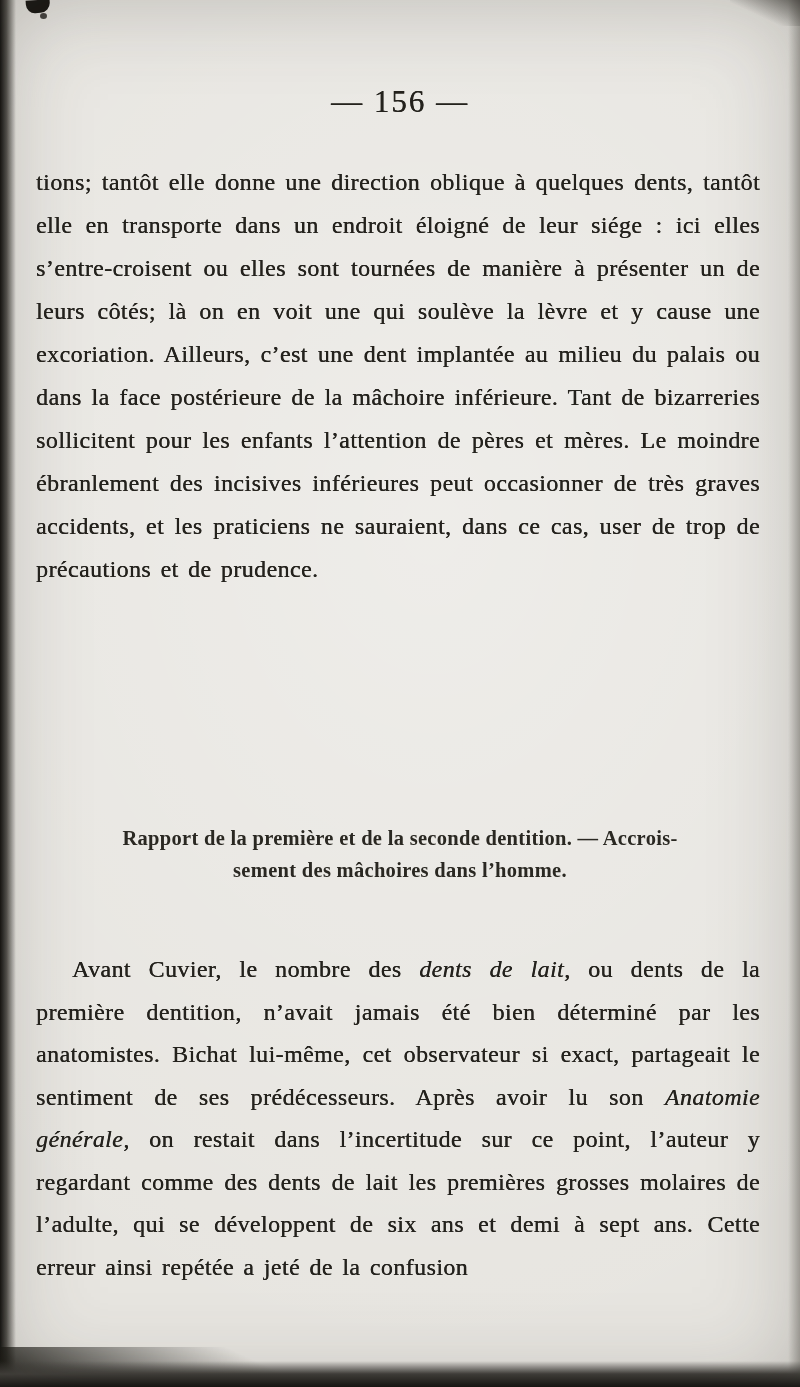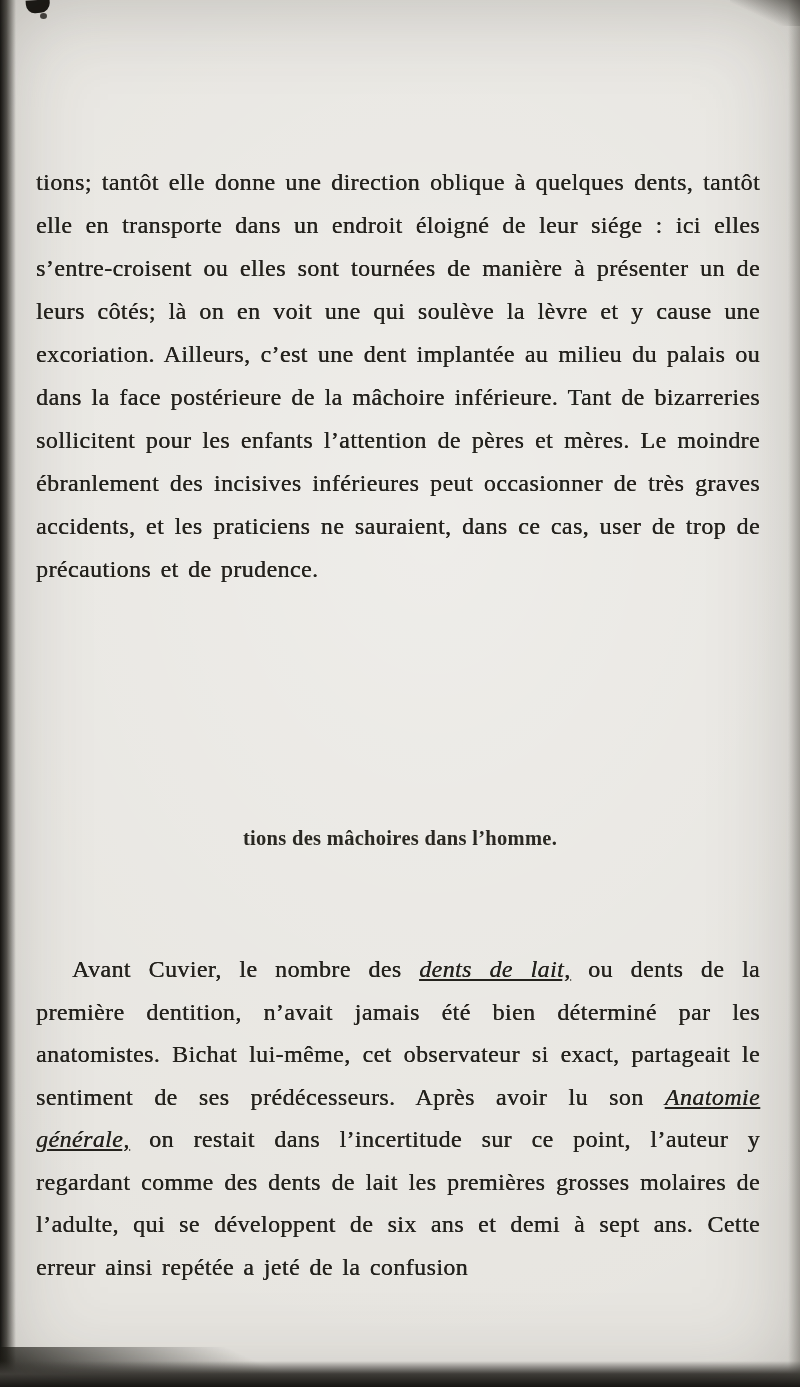--- a/index.html
+++ b/index.html
@@ -85,32 +85,34 @@
     transform: translateX(-50%);
     width: 710px;
     text-align: center;
     font-size: 20.5px;
     line-height: 32px;
     font-weight: 700;
     letter-spacing: 0.3px;
     color: #2a2822;
   }
 
-  .it { font-style: italic; text-decoration: underline; }
+  .it { font-style: italic; }
 </style>
 </head>
 <body>
 
 <div class="page">
 
+  <div class="page-number">— 156 —</div>
 
   <p class="body-text para-1">tions; tantôt elle donne une direction oblique à quelques dents, tantôt elle en transporte dans un endroit éloigné de leur siége : ici elles s’entre-croisent ou elles sont tournées de manière à présenter un de leurs côtés; là on en voit une qui soulève la lèvre et y cause une excoriation. Ailleurs, c’est une dent implantée au milieu du palais ou dans la face postérieure de la mâchoire inférieure. Tant de bizarreries sollicitent pour les enfants l’attention de pères et mères. Le moindre ébranlement des incisives inférieures peut occasionner de très graves accidents, et les praticiens ne sauraient, dans ce cas, user de trop de précautions et de prudence.</p>
 
   <div class="section-heading">
-    <div>tions des mâchoires dans l’homme.</div>
+    <div>Rapport de la première et de la seconde dentition. — Accrois-</div>
+    <div>sement des mâchoires dans l’homme.</div>
   </div>
 
   <p class="body-text para-2"><span>Avant Cuvier, le nombre des </span><span class="it">dents de lait,</span><span> ou dents de la première dentition, n’avait jamais été bien déterminé par les anatomistes. Bichat lui-même, cet observateur si exact, partageait le sentiment de ses prédécesseurs. Après avoir lu son </span><span class="it">Anatomie générale,</span><span> on restait dans l’incertitude sur ce point, l’auteur y regardant comme des dents de lait les premières grosses molaires de l’adulte, qui se développent de six ans et demi à sept ans. Cette erreur ainsi repétée a jeté de la confusion</span></p>
 
   <div class="edge-left"></div>
   <div class="edge-right"></div>
   <div class="edge-bottom-left"></div>
   <div class="edge-bottom"></div>
   <div class="mark-topleft"></div>
   <div class="mark-topleft2"></div>

